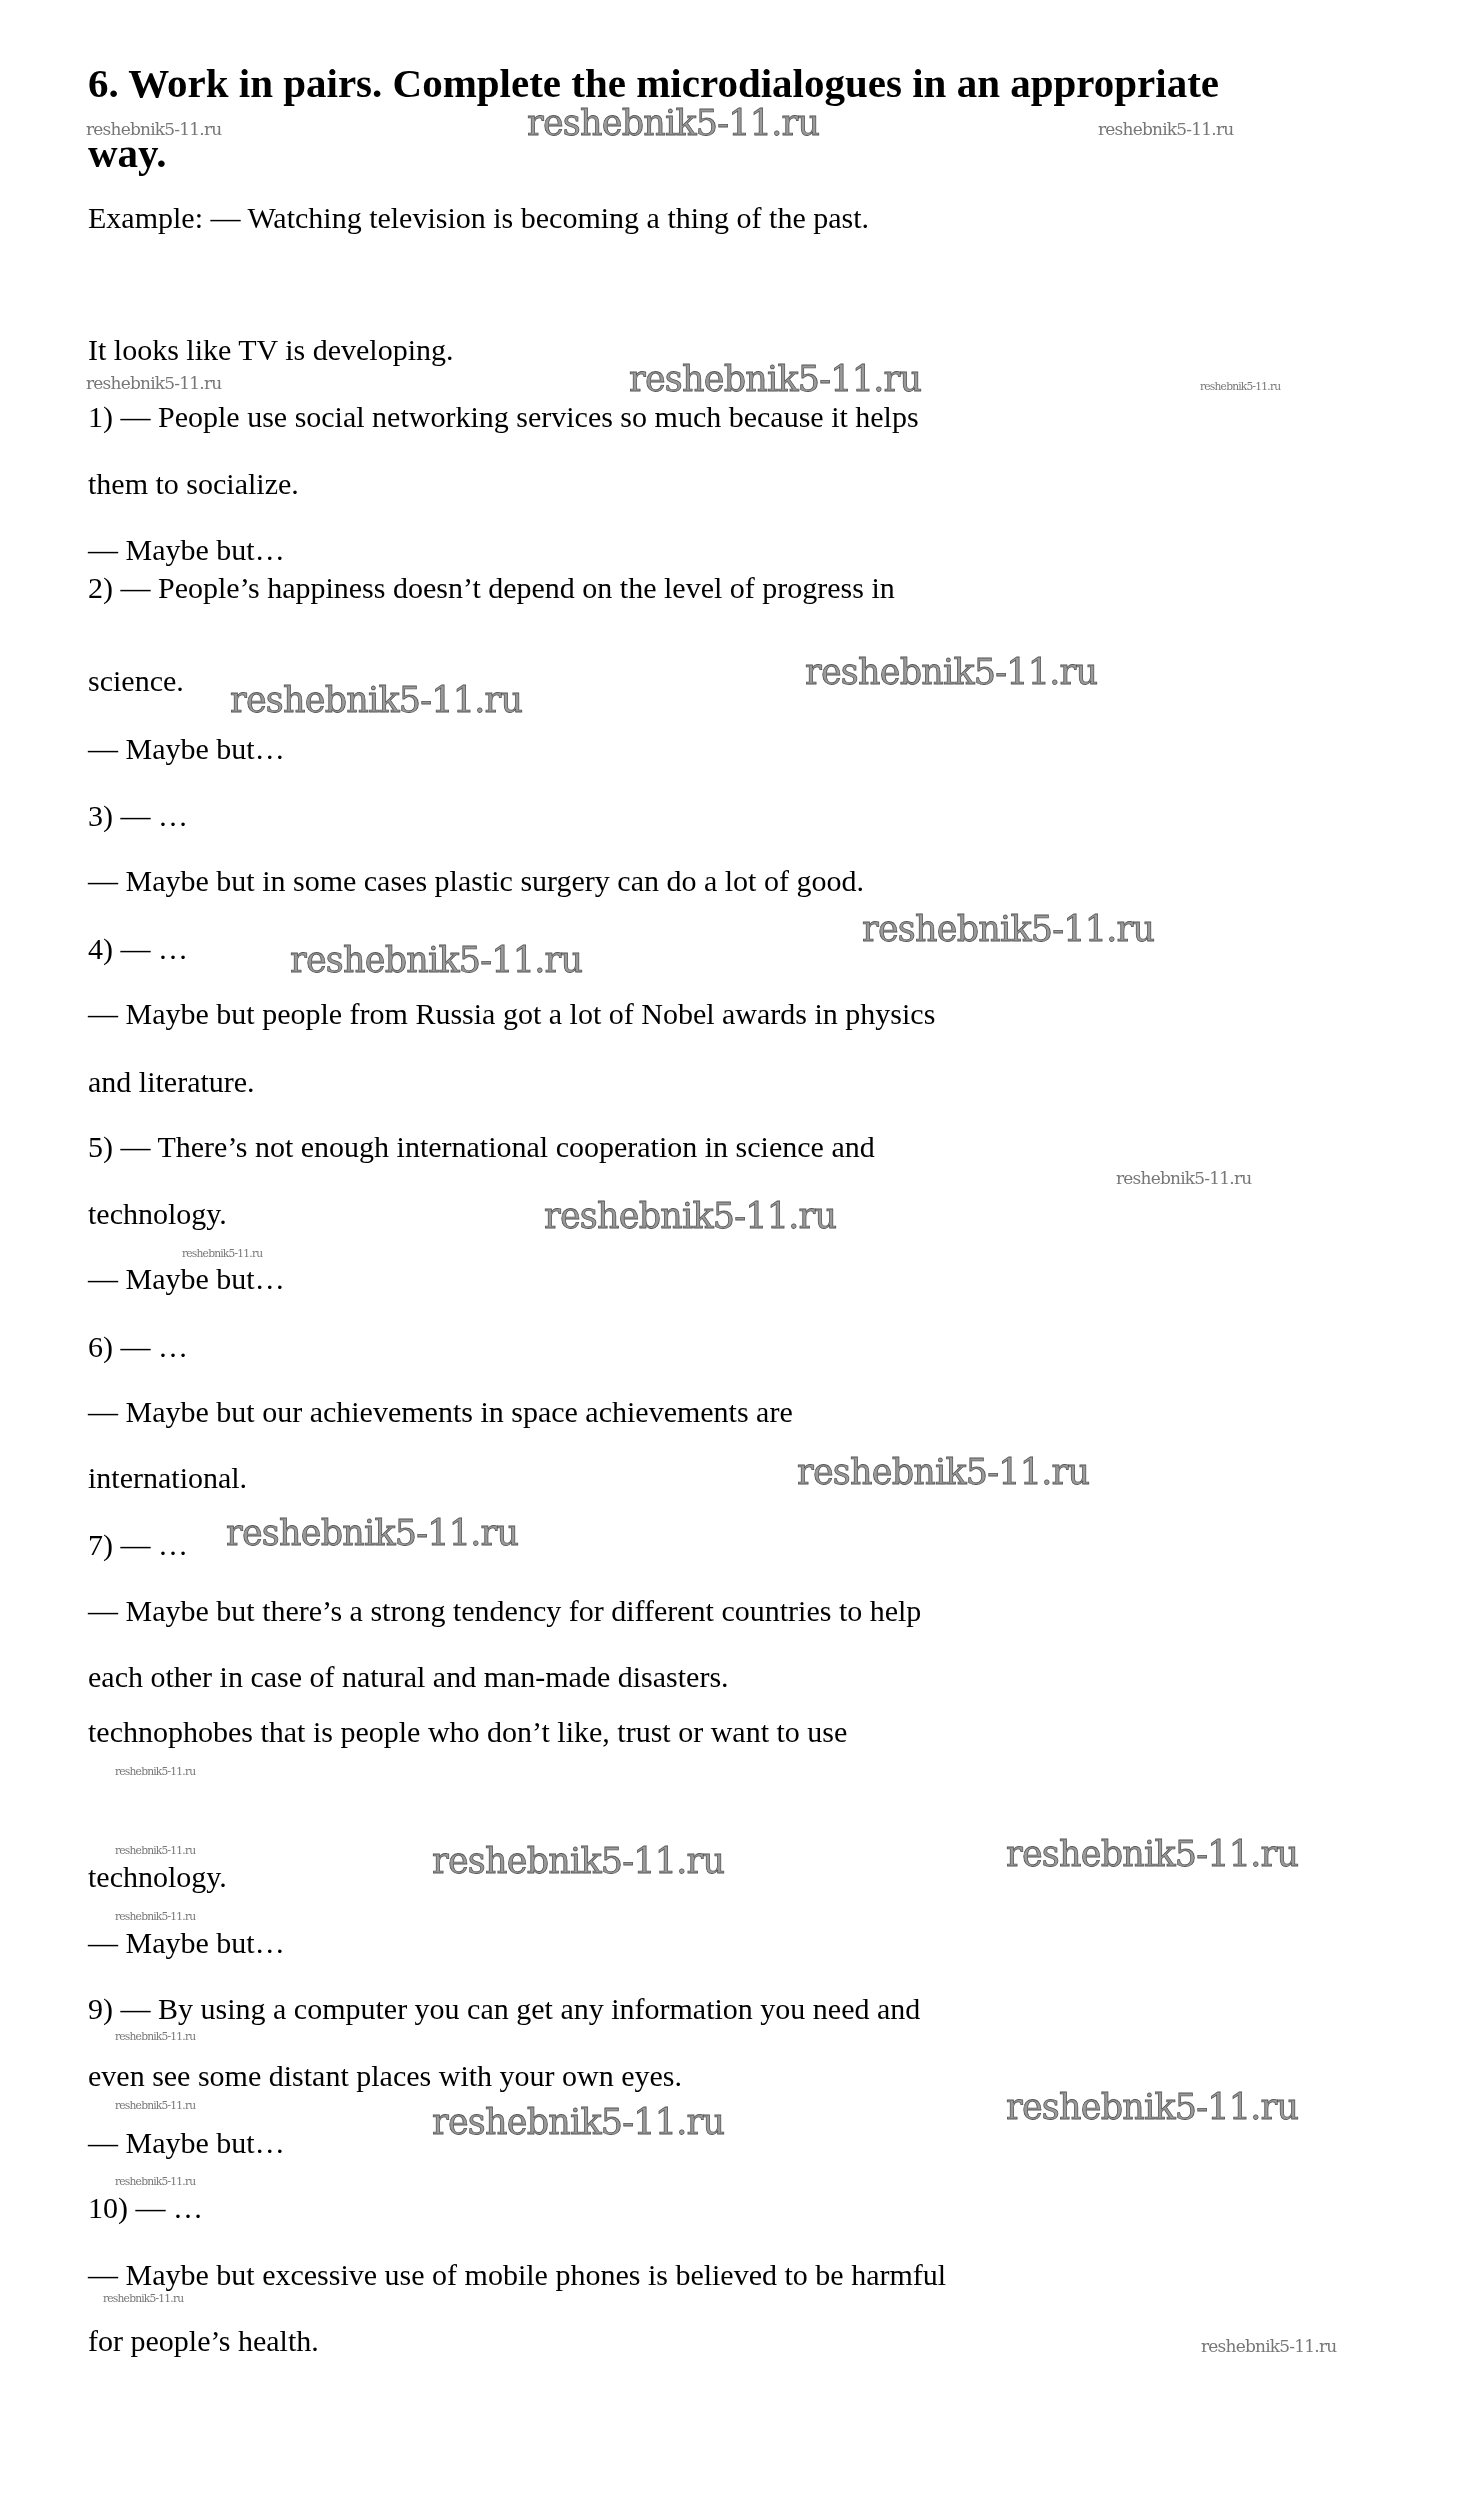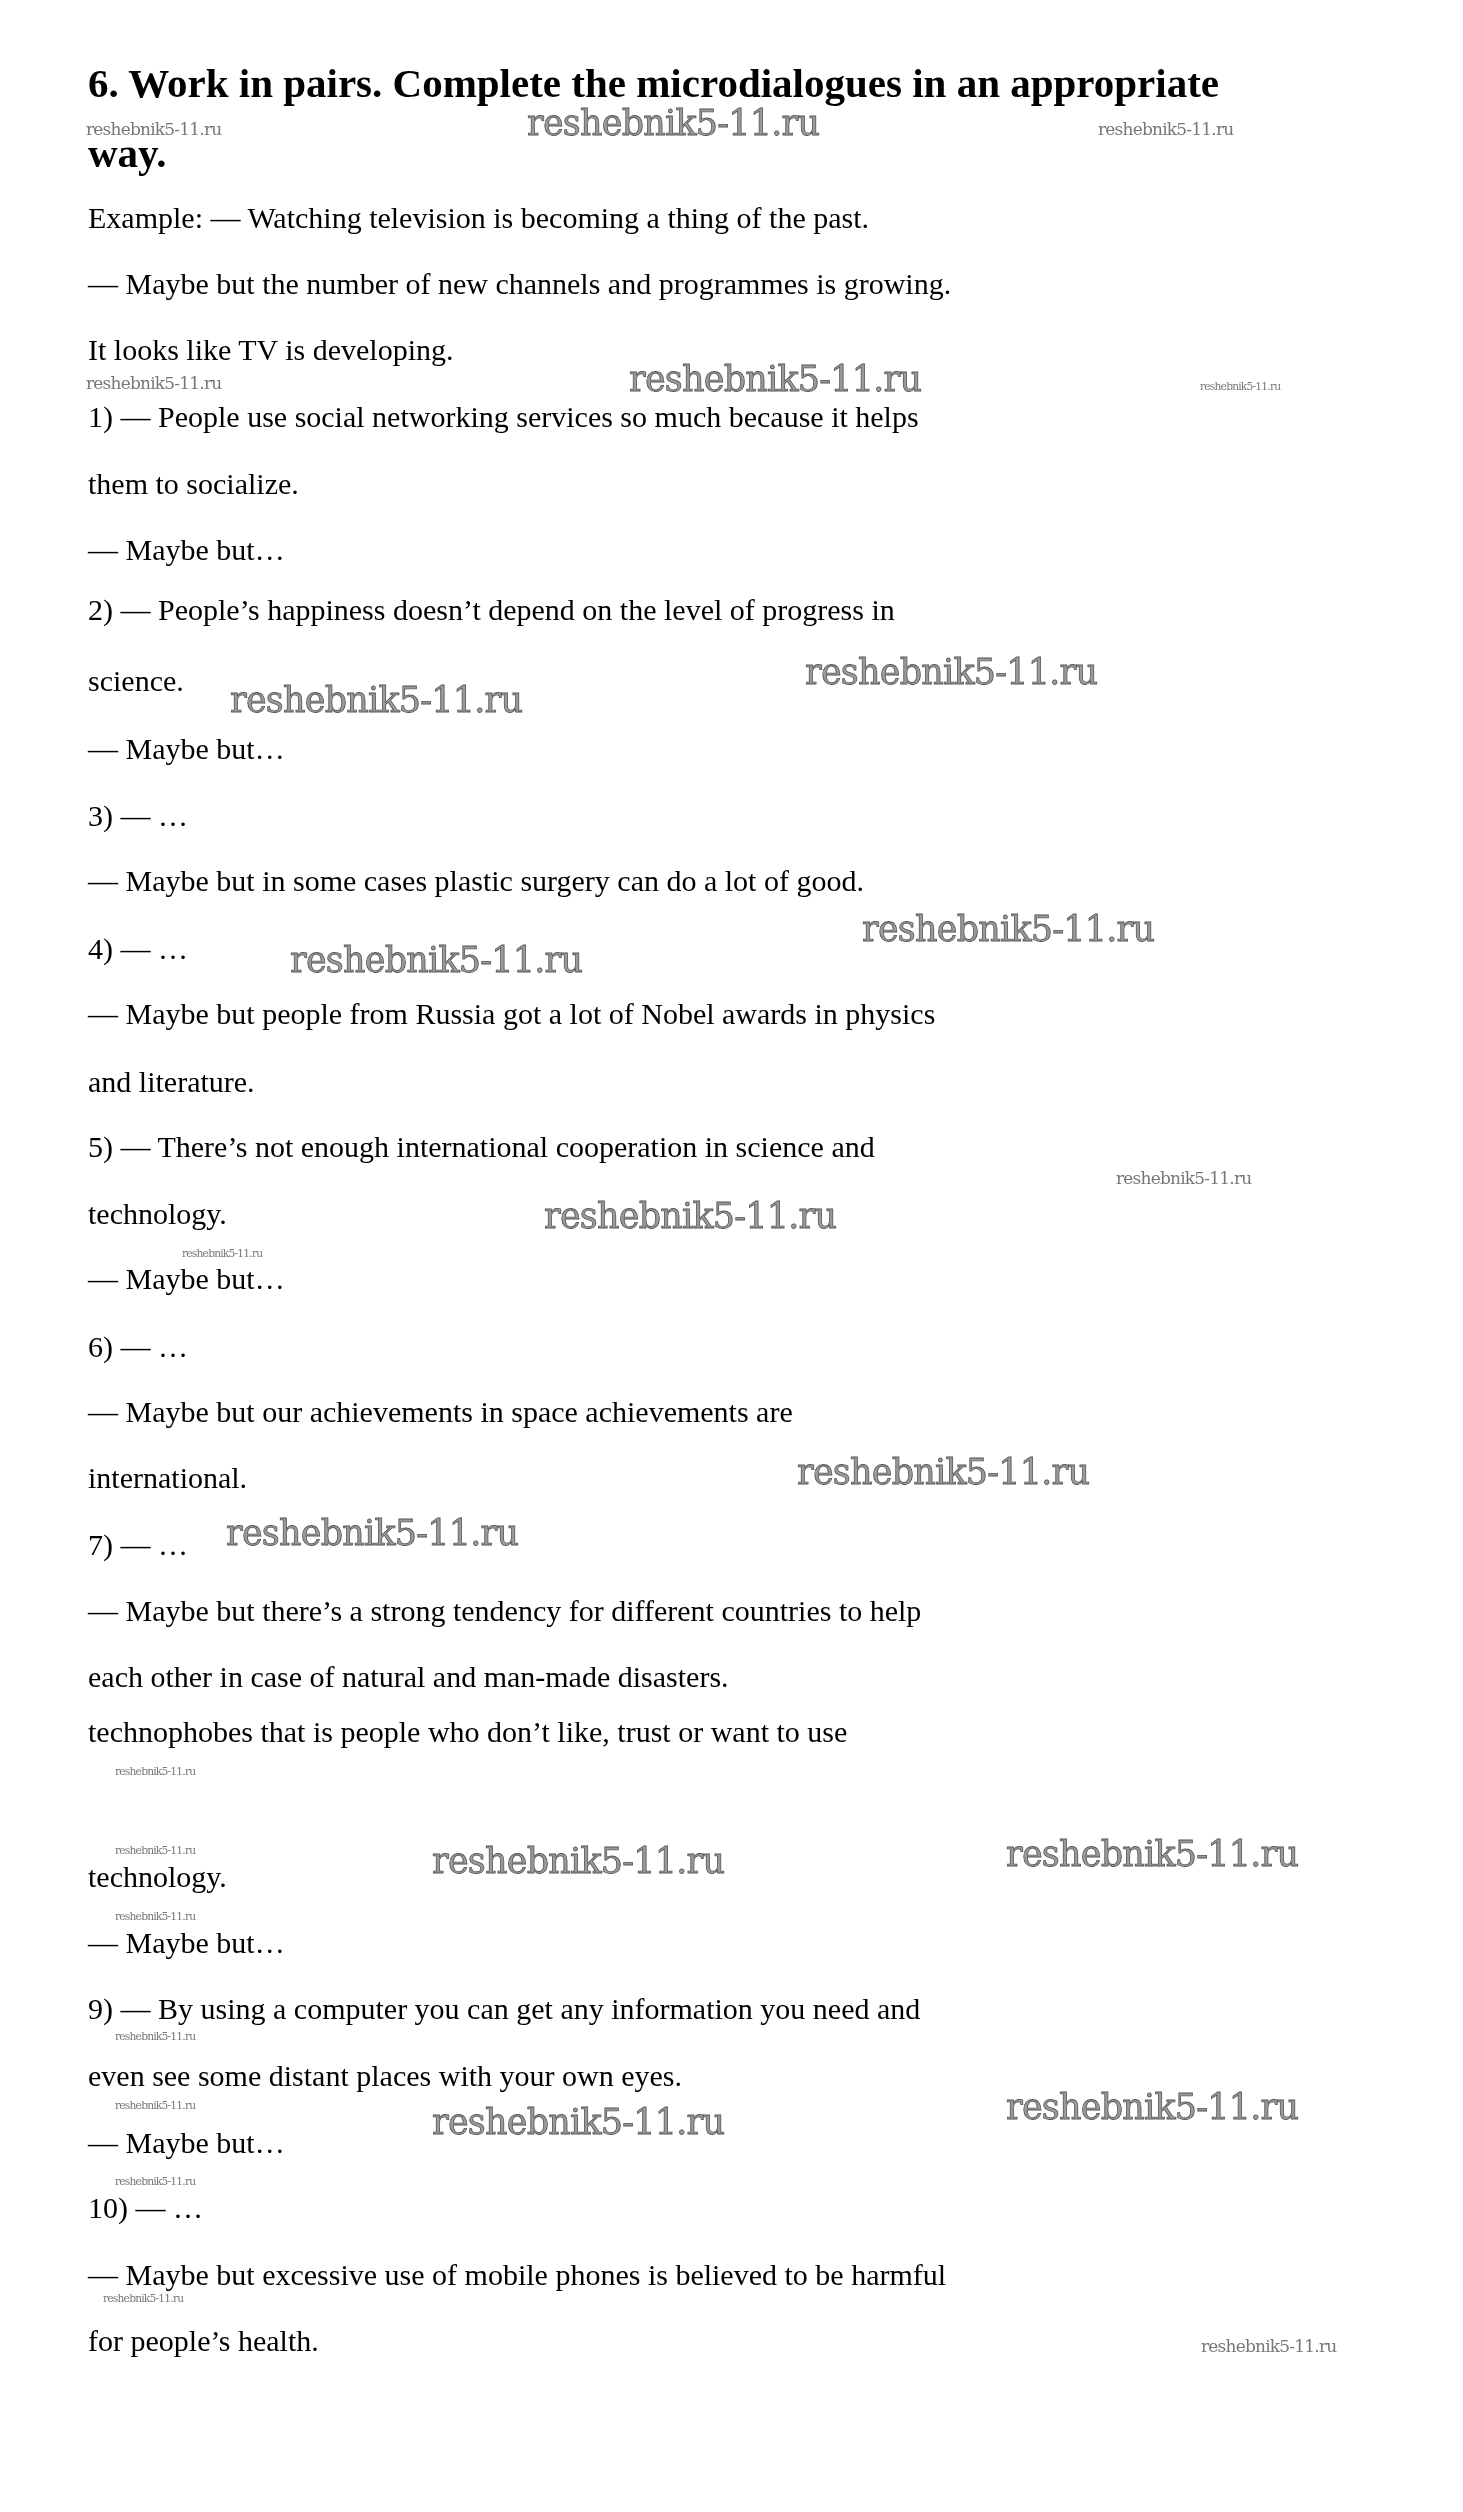--- a/index.html
+++ b/index.html
@@ -25,28 +25,27 @@
 </style>
 </head>
 <body>
 
 <div class="page">
 
   <div class="line title" style="top:83px">6. Work in pairs. Complete the microdialogues in an appropriate</div>
   <div class="line title" style="top:153px">way.</div>
 
   <div class="line" style="top:218px">Example: — Watching television is becoming a thing of the past.</div>
-  <div class="line" style="top:284px">— Maybe but the number of new channels and programmes is growing.</div>
   <div class="line" style="top:350px">It looks like TV is developing.</div>
 
   <div class="line" style="top:417px">1) — People use social networking services so much because it helps</div>
   <div class="line" style="top:484px">them to socialize.</div>
   <div class="line" style="top:550px">— Maybe but…</div>
 
-  <div class="line" style="top:610px">2) — People’s happiness doesn’t depend on the level of progress in</div>
+  <div class="line" style="top:588px">2) — People’s happiness doesn’t depend on the level of progress in</div>
   <div class="line" style="top:681px">science.</div>
   <div class="line" style="top:749px">— Maybe but…</div>
 
   <div class="line" style="top:816px">3) — …</div>
   <div class="line" style="top:881px">— Maybe but in some cases plastic surgery can do a lot of good.</div>
 
   <div class="line" style="top:949px">4) — …</div>
   <div class="line" style="top:1014px">— Maybe but people from Russia got a lot of Nobel awards in physics</div>
   <div class="line" style="top:1082px">and literature.</div>
 

